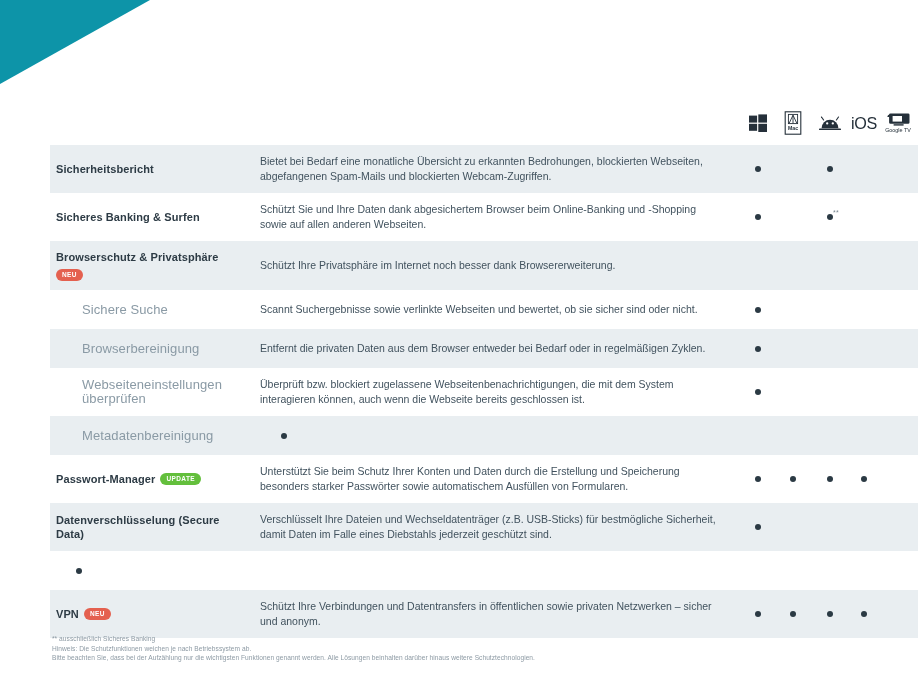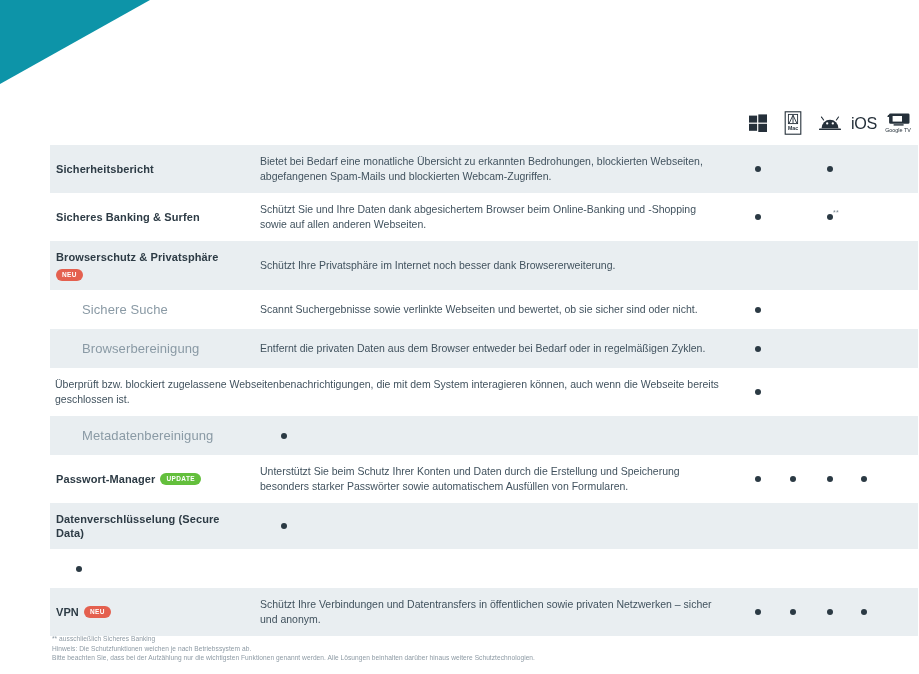--- a/index.html
+++ b/index.html
@@ -234,20 +234,25 @@
           <span class="name-inner">
             <span>Browserbereinigung</span>
           </span>
         </div>
         <div class="cell-desc">Entfernt die privaten Daten aus dem Browser entweder bei Bedarf oder in regelmäßigen Zyklen.</div>
         <div class="cell-marks">
           <span class="dot" style="left: 29px;"></span>
         </div>
       </div>
       <div class="row">
+        <div class="cell-name sub">
+          <span class="name-inner">
+            <span>Webseiteneinstellungen überprüfen</span>
+          </span>
+        </div>
         <div class="cell-desc">Überprüft bzw. blockiert zugelassene Webseitenbenachrichtigungen, die mit dem System interagieren können, auch wenn die Webseite bereits geschlossen ist.</div>
         <div class="cell-marks">
           <span class="dot" style="left: 29px;"></span>
         </div>
       </div>
       <div class="row shaded">
         <div class="cell-name sub">
           <span class="name-inner">
             <span>Metadatenbereinigung</span>
           </span>
@@ -270,20 +275,21 @@
           <span class="dot" style="left: 101px;"></span>
           <span class="dot" style="left: 135px;"></span>
         </div>
       </div>
       <div class="row shaded">
         <div class="cell-name">
           <span class="name-inner">
             <span>Datenverschlüsselung (Secure Data)</span>
           </span>
         </div>
+        <div class="cell-desc">Verschlüsselt Ihre Dateien und Wechseldatenträger (z.B. USB-Sticks) für bestmögliche Sicherheit, damit Daten im Falle eines Diebstahls jederzeit geschützt sind.</div>
         <div class="cell-marks">
           <span class="dot" style="left: 29px;"></span>
         </div>
       </div>
       <div class="row">
         <div class="cell-marks">
           <span class="dot" style="left: 29px;"></span>
         </div>
       </div>
       <div class="row shaded">

